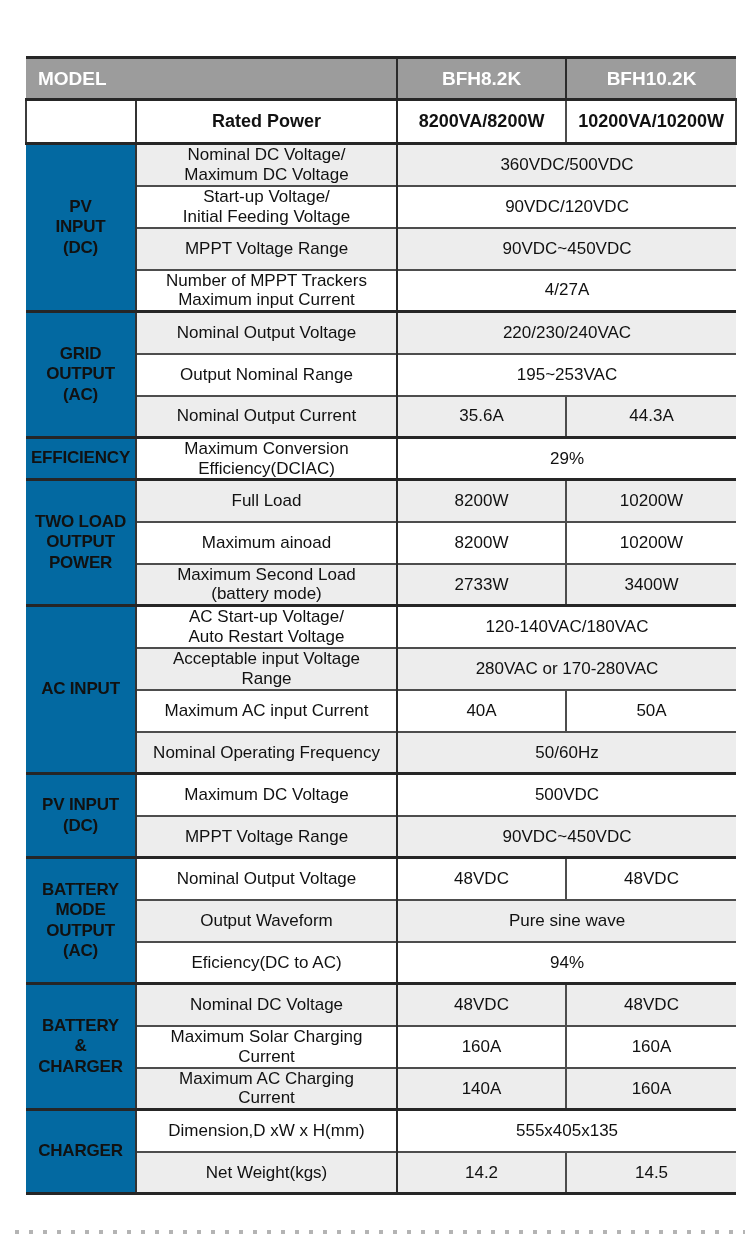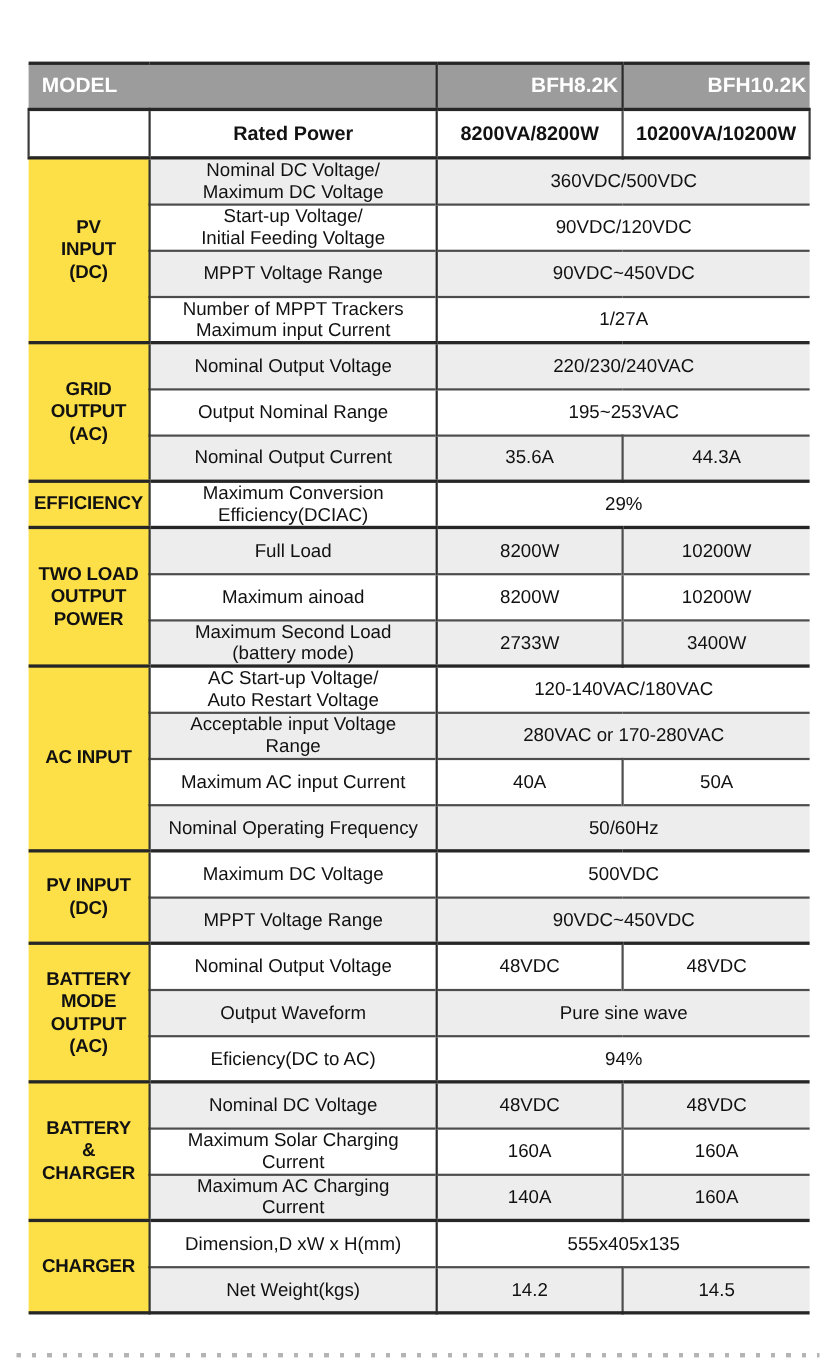--- a/index.html
+++ b/index.html
@@ -25,35 +25,35 @@
     border-bottom:3px solid #262626;
   }
   td { padding:0 3px; text-align:center; vertical-align:middle;
        font-size:17px; line-height:1.15; white-space:pre-line; box-sizing:border-box; }
   tr { height:42px; }
 
   
   tr.model-row { height:42px; }
   tr.model-row td {
     background:#9c9c9c; color:#ffffff; font-weight:bold; font-size:19px;
-    border-top:3px solid #262626; border-bottom:3px solid #262626;text-align:right;
+    border-top:3px solid #262626; border-bottom:3px solid #262626;
   }
   tr.model-row td.model-label { text-align:left; padding-left:12px; }
   tr.model-row td.model-col { border-left:2px solid #2b2b2b; }
 
   
   tr.rated-row { height:44px; }
   tr.rated-row td { font-weight:bold; font-size:18px; }
   tr.rated-row td.sec-empty { border-left:2px solid #3c3c3c; border-right:2px solid #333333; }
   tr.rated-row td.val-b { border-right:2px solid #3c3c3c; }
 
   
   td.sec {
     font-weight:bold; font-size:17px; letter-spacing:-0.2px;
-    background:#fde047; border-right:2px solid #333333; line-height:1.2;
+    background:#0369a1; border-right:2px solid #333333; line-height:1.2;
   }
 
   
   td.lbl { border-right:2.5px solid #2b2b2b; }
 
   
   tr.sec-start td { border-top:3px solid #262626; }
   
   tr.inner td.lbl, tr.inner td.val, tr.inner td.val-a, tr.inner td.val-b { border-top:2px solid #4d4d4d; }
 
@@ -110,21 +110,21 @@
 Initial Feeding Voltage</td>
       <td class="val" colspan="2">90VDC/120VDC</td>
     </tr>
     <tr class="inner shade">
       <td class="lbl">MPPT Voltage Range</td>
       <td class="val" colspan="2">90VDC~450VDC</td>
     </tr>
     <tr class="inner">
       <td class="lbl">Number of MPPT Trackers
 Maximum input Current</td>
-      <td class="val" colspan="2">1/27A</td>
+      <td class="val" colspan="2">4/27A</td>
     </tr>
 
     <tr class="sec-start shade">
       <td class="sec" rowspan="3">GRID
 OUTPUT
 (AC)</td>
       <td class="lbl">Nominal Output Voltage</td>
       <td class="val" colspan="2">220/230/240VAC</td>
     </tr>
     <tr class="inner">

